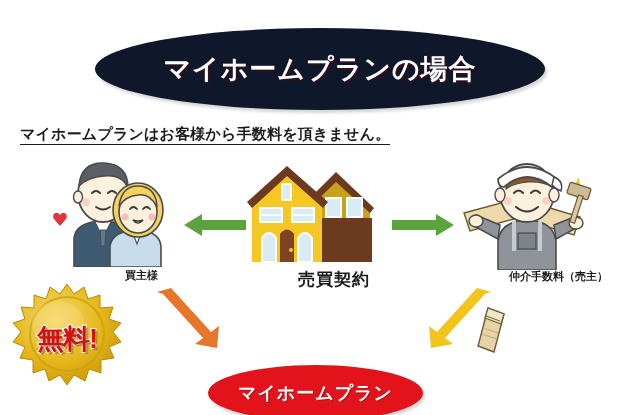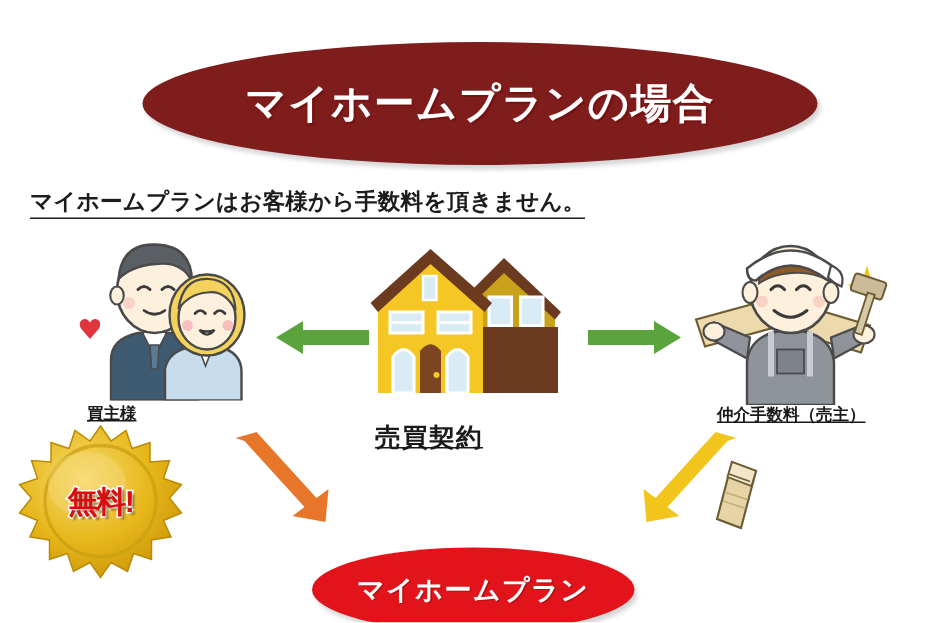--- a/index.html
+++ b/index.html
@@ -19,21 +19,21 @@
     overflow: hidden;
   }
 
   
   .title-ellipse {
     position: absolute;
     left: 95px;
     top: 28px;
     width: 450px;
     height: 82px;
-    background: #7f1d1d;
+    background: #0f172a;
     border-radius: 50% / 50%;
     box-shadow: 2px 3px 3px rgba(120,120,120,0.30);
   }
   .title-text {
     position: absolute;
     left: 0;
     top: 0;
     width: 450px;
     height: 82px;
     display: flex;
@@ -61,26 +61,25 @@
     margin-left: 20px;
   }
   .subtitle span {
     border-bottom: 1.5px solid #1c1c1c;
     padding-bottom: 2px;
   }
 
   
   .caption {
     position: absolute;
-    text-align: left;
+    text-align: right;
     font-size: 11px;
     font-weight: bold;
     color: #1a1a1a;
     white-space: nowrap;
-    text-decoration: underline;
   }
   .caption.big {
     font-size: 17px;
     letter-spacing: 1px;
   }
 
   
   .figure { position: absolute; }
 
   
@@ -119,21 +118,21 @@
     top: 283px;
     width: 110px;
     height: 108px;
   }
   .badge-text {
     position: absolute;
     left: 0;
     top: 38px;
     width: 110px;
     text-align: center;
-    font-size: 20px;
+    font-size: 27px;
     font-weight: bold;
     color: #d7100f;
     letter-spacing: -1px;
     -webkit-text-stroke: 2px #ffffff;
     paint-order: stroke fill;
     text-shadow: 2px 2px 1px rgba(90,60,0,0.45);
     white-space: nowrap;
   }
 </style>
 </head>
@@ -205,21 +204,21 @@
       <rect x="14" y="42" width="22" height="14" fill="#d9ecf5" stroke="#ffffff" stroke-width="2"></rect>
       <rect x="46" y="42" width="22" height="14" fill="#d9ecf5" stroke="#ffffff" stroke-width="2"></rect>
       <line x1="14" y1="49" x2="36" y2="49" stroke="#ffffff" stroke-width="2"></line>
       <line x1="46" y1="49" x2="68" y2="49" stroke="#ffffff" stroke-width="2"></line>
       <path d="M16 72 q7 -10 14 0 L30 96 L16 96 Z" fill="#d9ecf5" stroke="#ffffff" stroke-width="2"></path>
       <path d="M52 72 q7 -10 14 0 L66 96 L52 96 Z" fill="#d9ecf5" stroke="#ffffff" stroke-width="2"></path>
       <path d="M34 68 q7 -9 14 0 L48 96 L34 96 Z" fill="#7c4420"></path>
       <circle cx="45" cy="84" r="2" fill="#f5c724"></circle>
     </svg>
   </div>
-  <div class="caption big" style="left:250px; top:268px; width:120px;margin-top:12px;">売買契約</div>
+  <div class="caption big" style="left:250px; top:268px; width:120px;">売買契約</div>
 
   <div class="arrow-h" style="left:392px; top:212px;">
     <svg width="62" height="26" viewBox="0 0 62 26">
       <path d="M62 13 L44 2 L44 8 L0 8 L0 18 L44 18 L44 24 Z" fill="#5ba33c"></path>
     </svg>
   </div>
 
   <div class="figure" style="left:462px; top:155px; width:130px; height:115px;">
     <svg width="130" height="115" viewBox="0 0 130 115">
 

